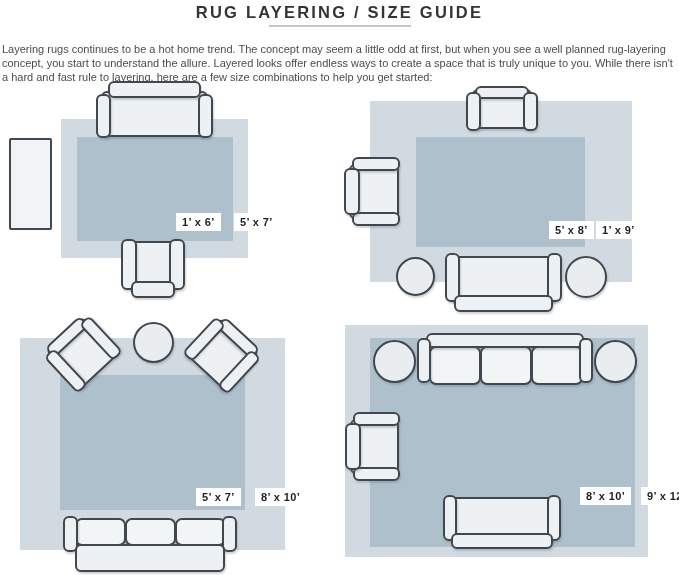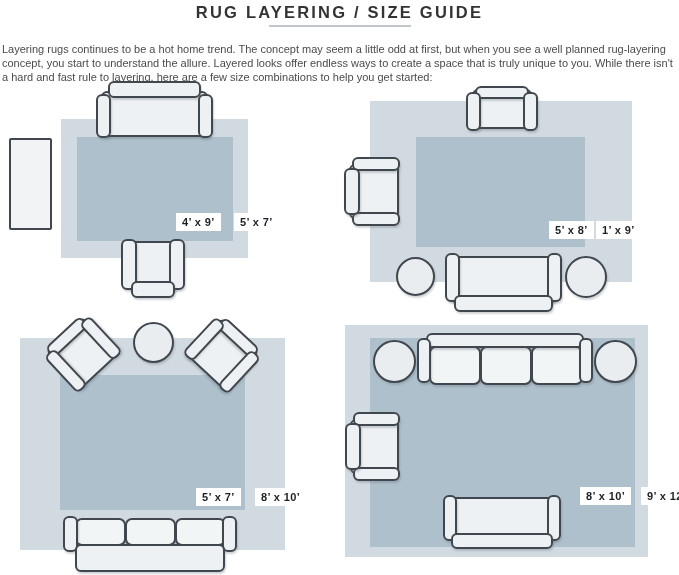--- a/index.html
+++ b/index.html
@@ -68,21 +68,21 @@
       <div class="part" style="left:102px;top:13px;width:15px;height:44px"></div>
     </div>
 
     <div class="furn" style="left:121px;top:239px;width:64px;height:59px">
       <div class="part" style="left:7px;top:2px;width:50px;height:50px"></div>
       <div class="part" style="left:0;top:0;width:16px;height:51px"></div>
       <div class="part" style="left:48px;top:0;width:16px;height:51px"></div>
       <div class="part" style="left:10px;top:42px;width:44px;height:17px"></div>
     </div>
 
-    <span class="size-label" style="left:176px;top:213px">4’ x 9’</span>
+    <span class="size-label" style="left:176px;top:213px">1’ x 6’</span>
     <span class="size-label" style="left:234px;top:213px">5’ x 7’</span>
   </section>
 
   <section class="quad">
     <div class="rug outer" style="left:370px;top:101px;width:262px;height:181px"></div>
     <div class="rug inner" style="left:416px;top:137px;width:169px;height:110px"></div>
 
     <div class="furn" style="left:466px;top:86px;width:72px;height:45px">
       <div class="part" style="left:6px;top:3px;width:60px;height:40px"></div>
       <div class="part" style="left:9px;top:0;width:54px;height:13px"></div>

